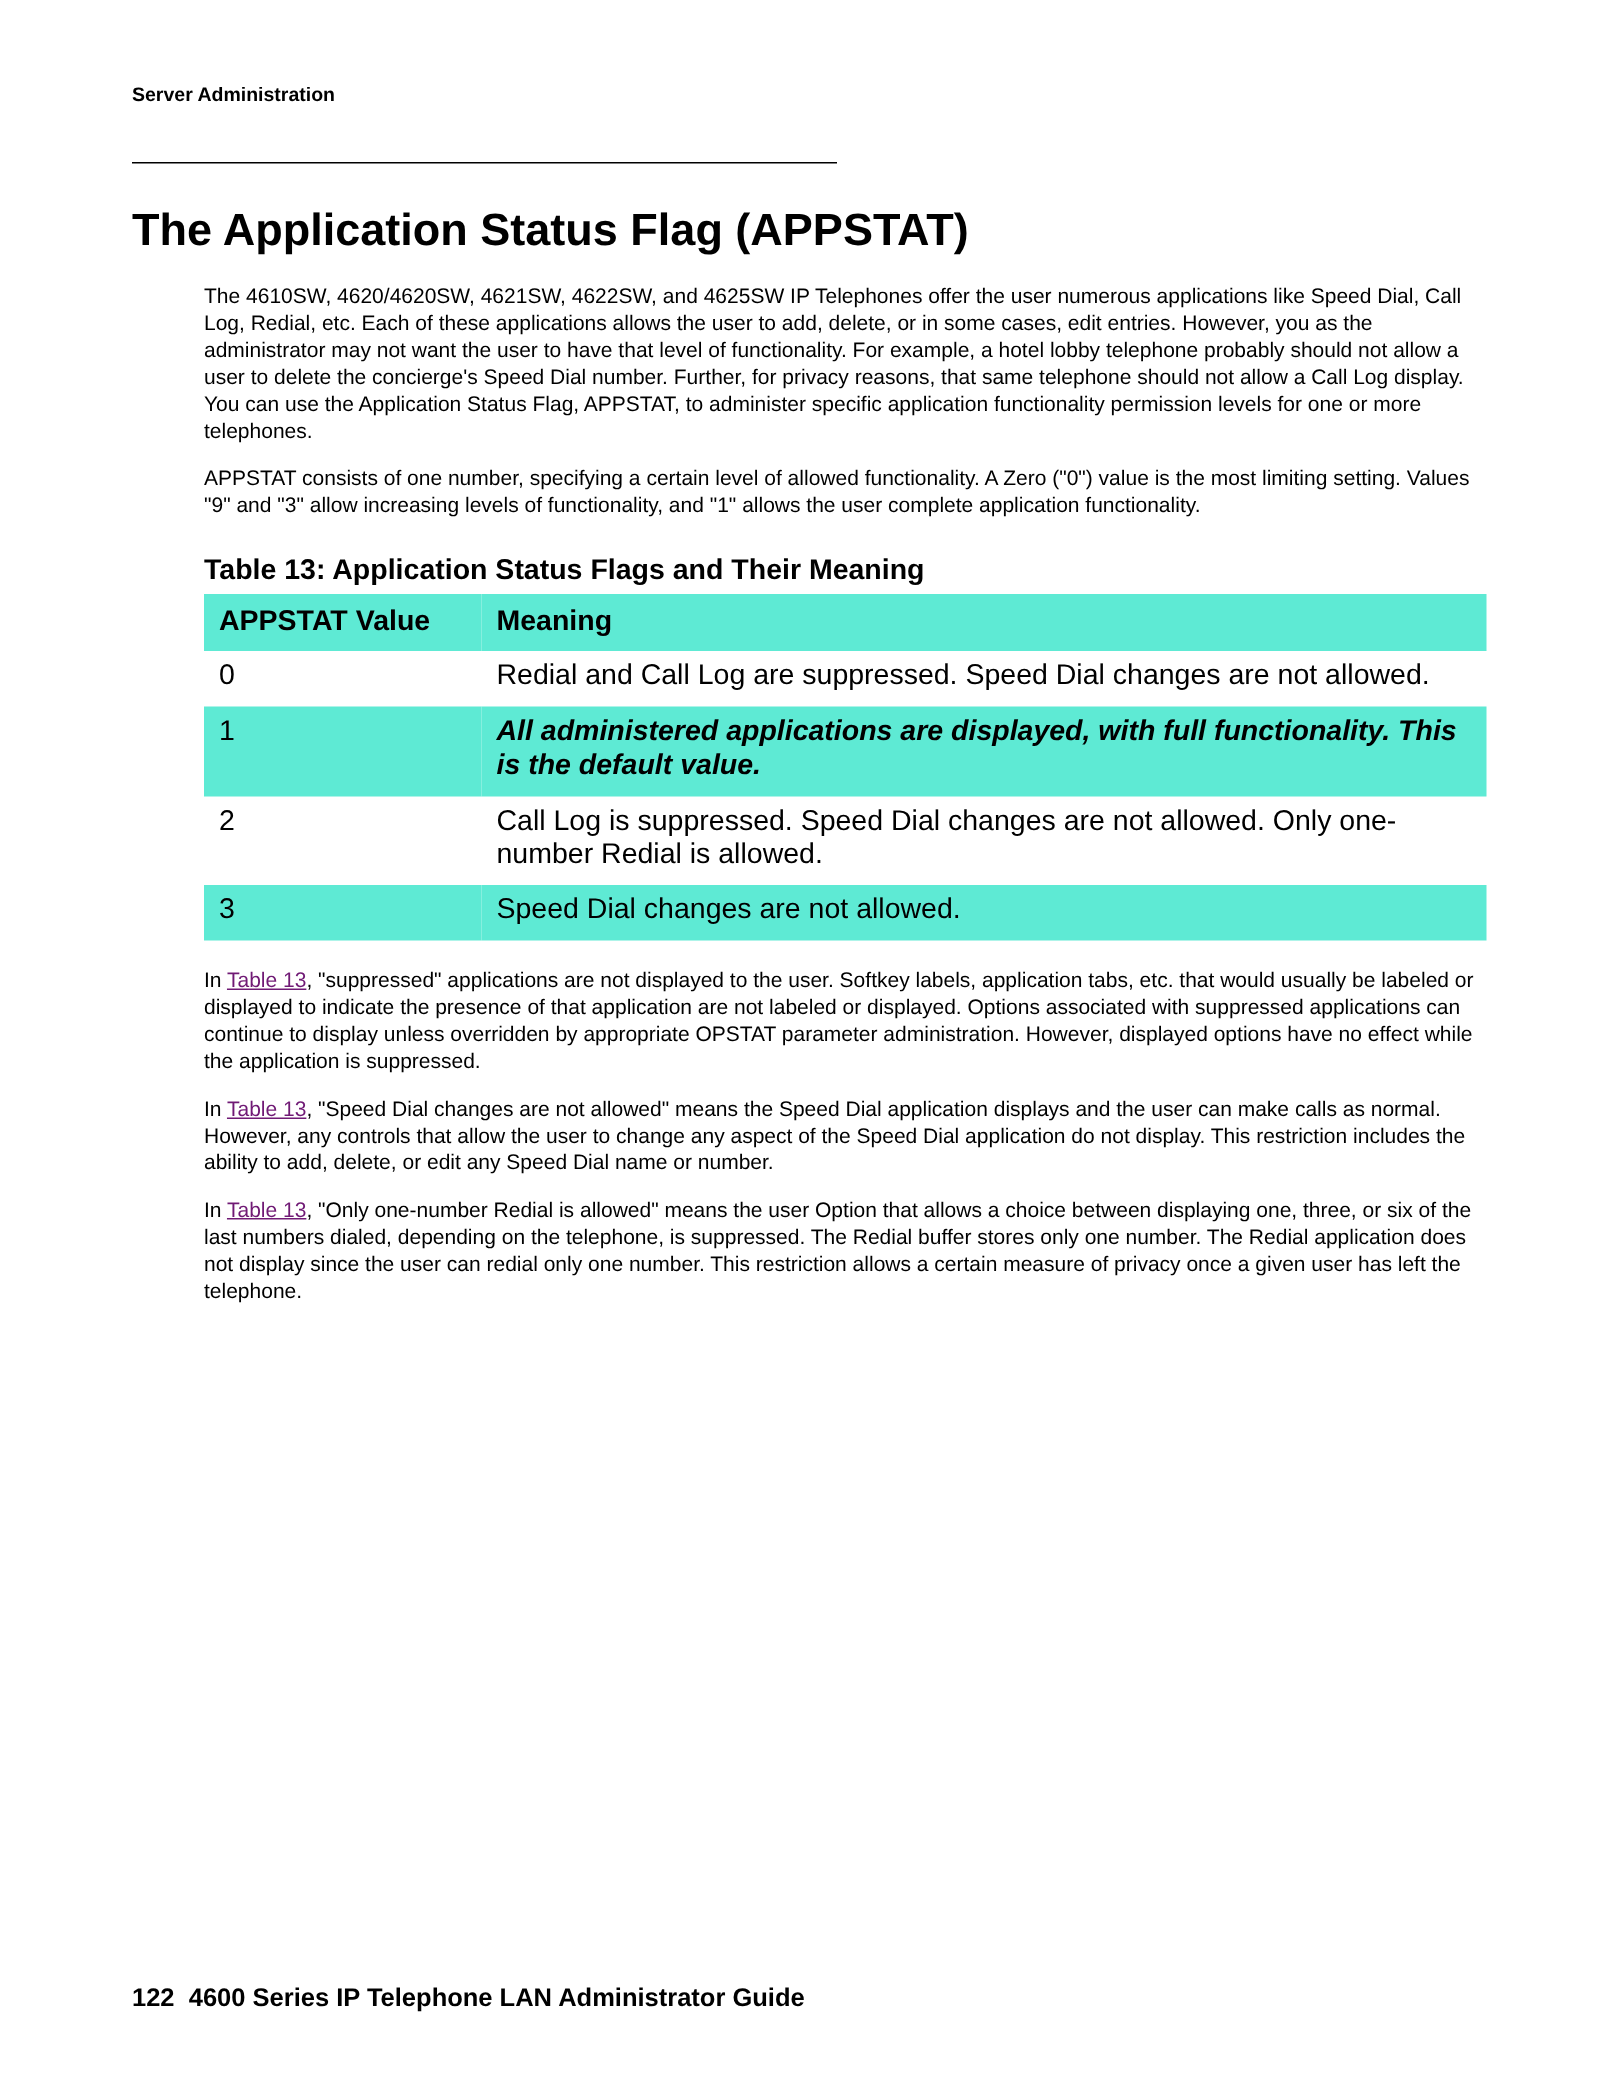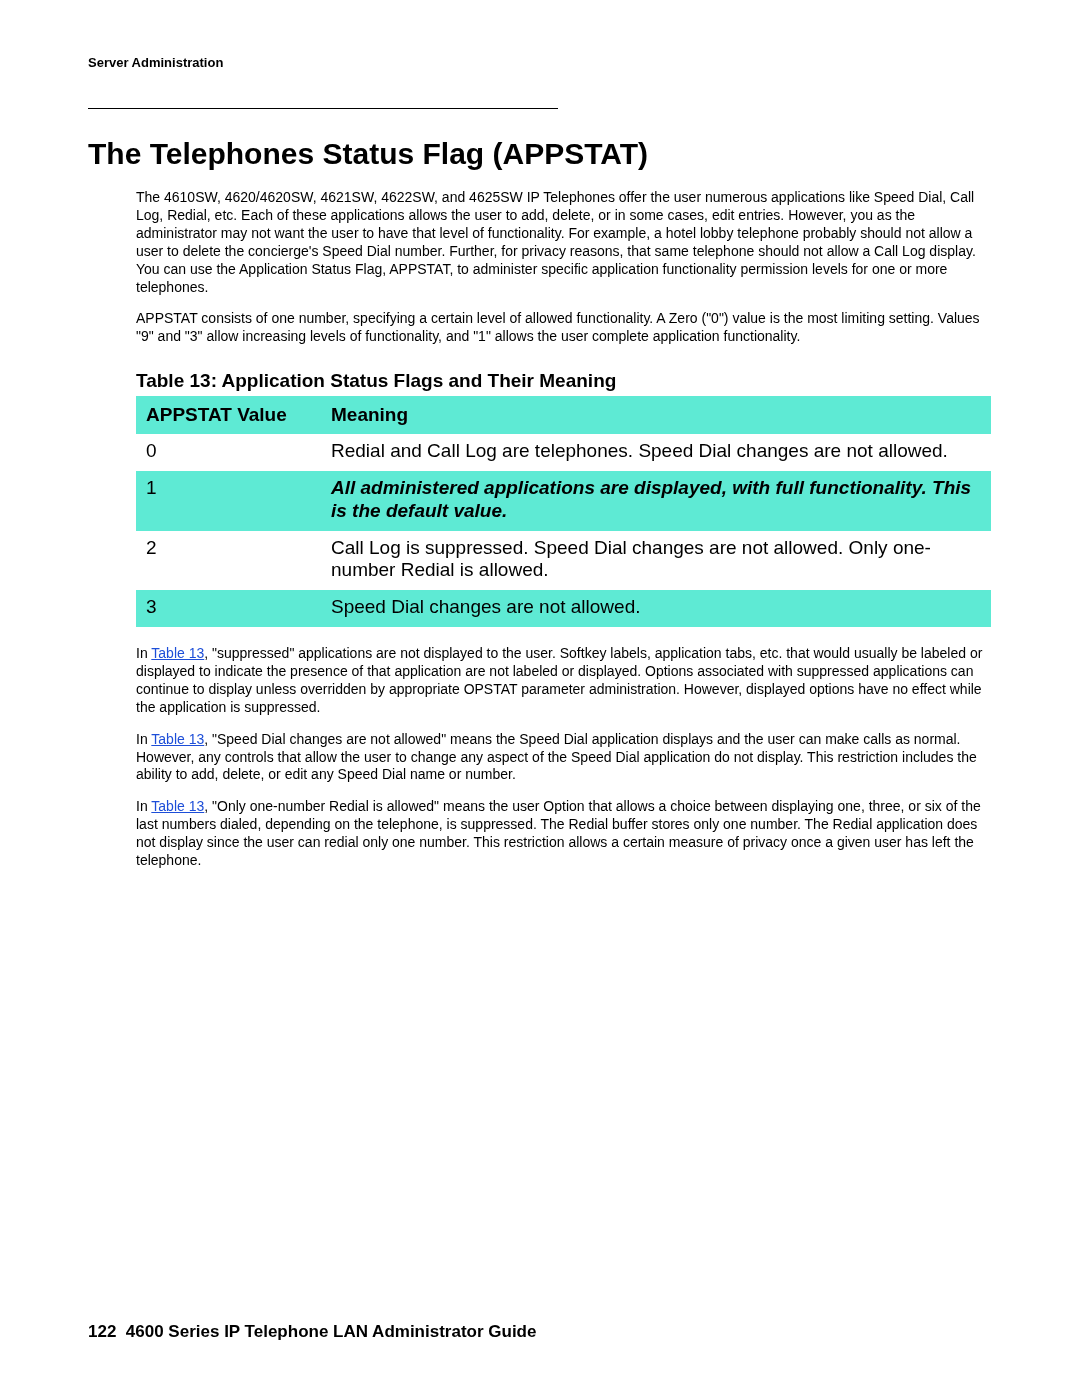--- a/index.html
+++ b/index.html
@@ -59,58 +59,58 @@
   table.appstat td {
     text-align: left;
     padding: 6px 10px 8px 10px;
     vertical-align: top;
     line-height: 1.2;
   }
   .col-val { width: 165px; }
   .row-shade { background: #5eead4; }
   .emph { font-style: italic; font-weight: bold; margin-top: 40px; }
   a.ref {
-    color: #1d4ed8;
+    color: #701a75;
     text-decoration: underline;
     cursor: pointer;
   }
   .footer {
     position: absolute;
     left: 88px;
     bottom: 55px;
     font-size: 17px;
     font-weight: bold;
   }
 </style>
 </head>
 <body>
 
 <div class="running-head">Server Administration</div>
 
 <hr class="rule">
 
-<h1 class="section-title">The Telephones Status Flag (APPSTAT)</h1>
+<h1 class="section-title">The Application Status Flag (APPSTAT)</h1>
 
 <p class="body-text">The 4610SW, 4620/4620SW, 4621SW, 4622SW, and 4625SW IP Telephones offer the user numerous applications like Speed Dial, Call Log, Redial, etc. Each of these applications allows the user to add, delete, or in some cases, edit entries. However, you as the administrator may not want the user to have that level of functionality. For example, a hotel lobby telephone probably should not allow a user to delete the concierge's Speed Dial number. Further, for privacy reasons, that same telephone should not allow a Call Log display. You can use the Application Status Flag, APPSTAT, to administer specific application functionality permission levels for one or more telephones.</p>
 
 <p class="body-text">APPSTAT consists of one number, specifying a certain level of allowed functionality. A Zero ("0") value is the most limiting setting. Values "9" and "3" allow increasing levels of functionality, and "1" allows the user complete application functionality.</p>
 
 <div class="table-caption">Table 13: Application Status Flags and Their Meaning</div>
 
 <table class="appstat">
   <thead>
     <tr class="row-shade">
       <th class="col-val">APPSTAT Value</th>
       <th>Meaning</th>
     </tr>
   </thead>
   <tbody>
     <tr>
       <td class="col-val">0</td>
-      <td>Redial and Call Log are telephones. Speed Dial changes are not allowed.</td>
+      <td>Redial and Call Log are suppressed. Speed Dial changes are not allowed.</td>
     </tr>
     <tr class="row-shade">
       <td class="col-val">1</td>
       <td class="emph">All administered applications are displayed, with full functionality. This is the default value.</td>
     </tr>
     <tr>
       <td class="col-val">2</td>
       <td>Call Log is suppressed. Speed Dial changes are not allowed. Only one-number Redial is allowed.</td>
     </tr>
     <tr class="row-shade">

